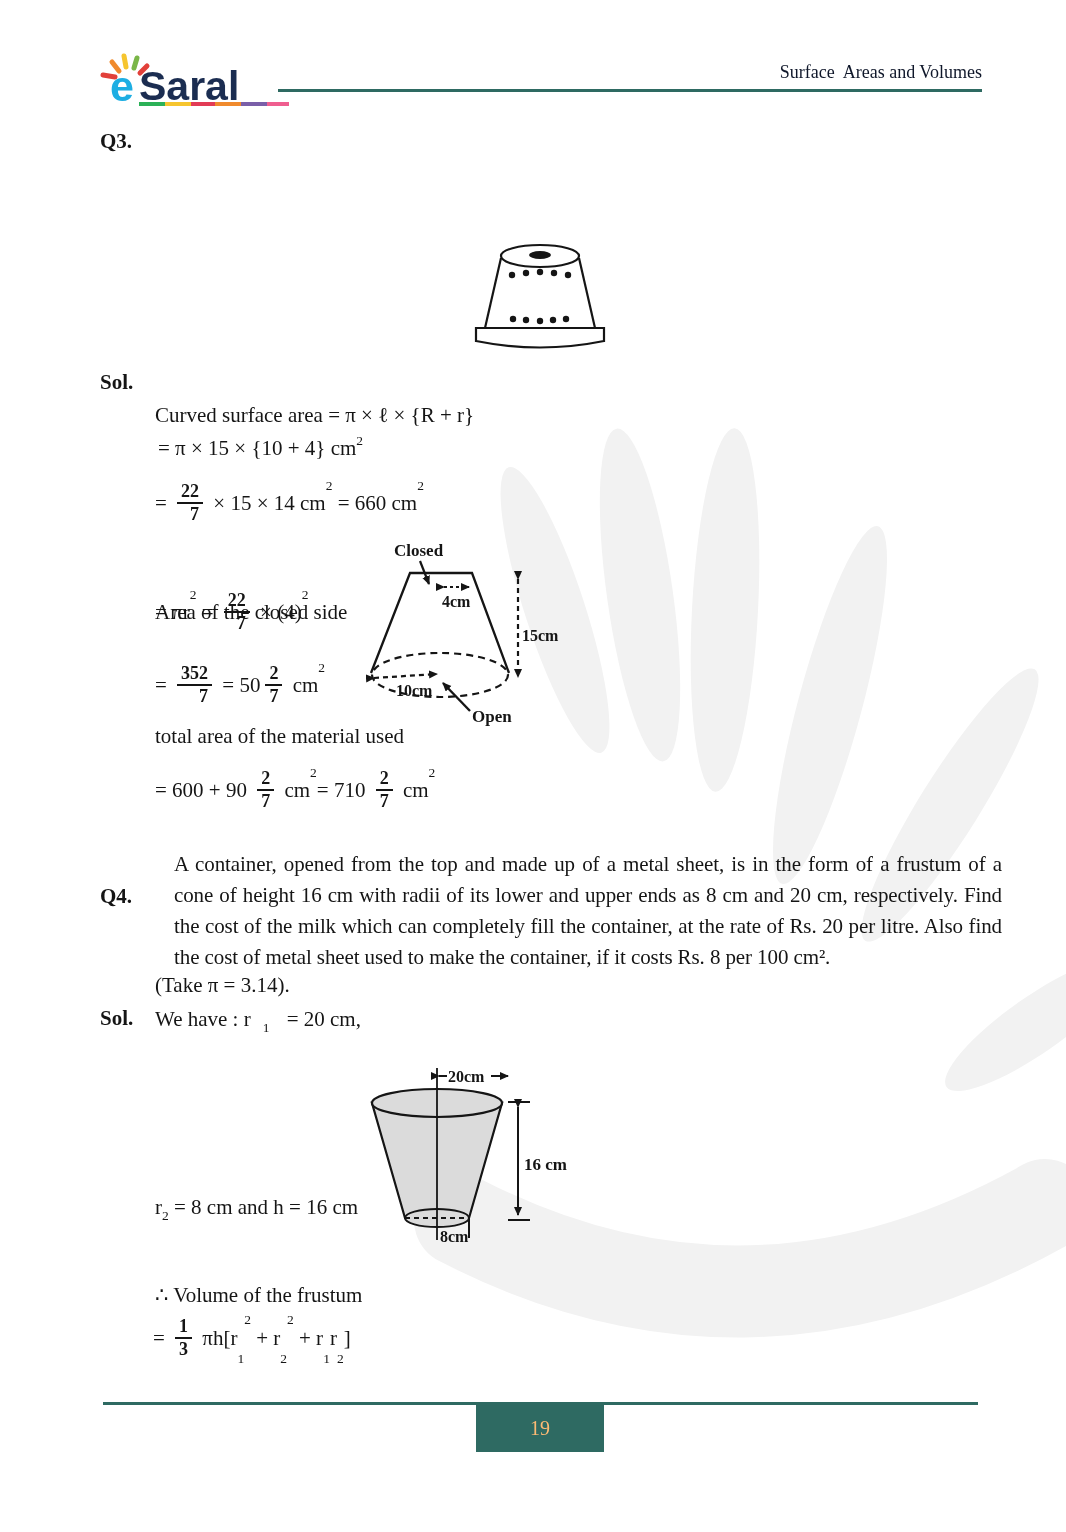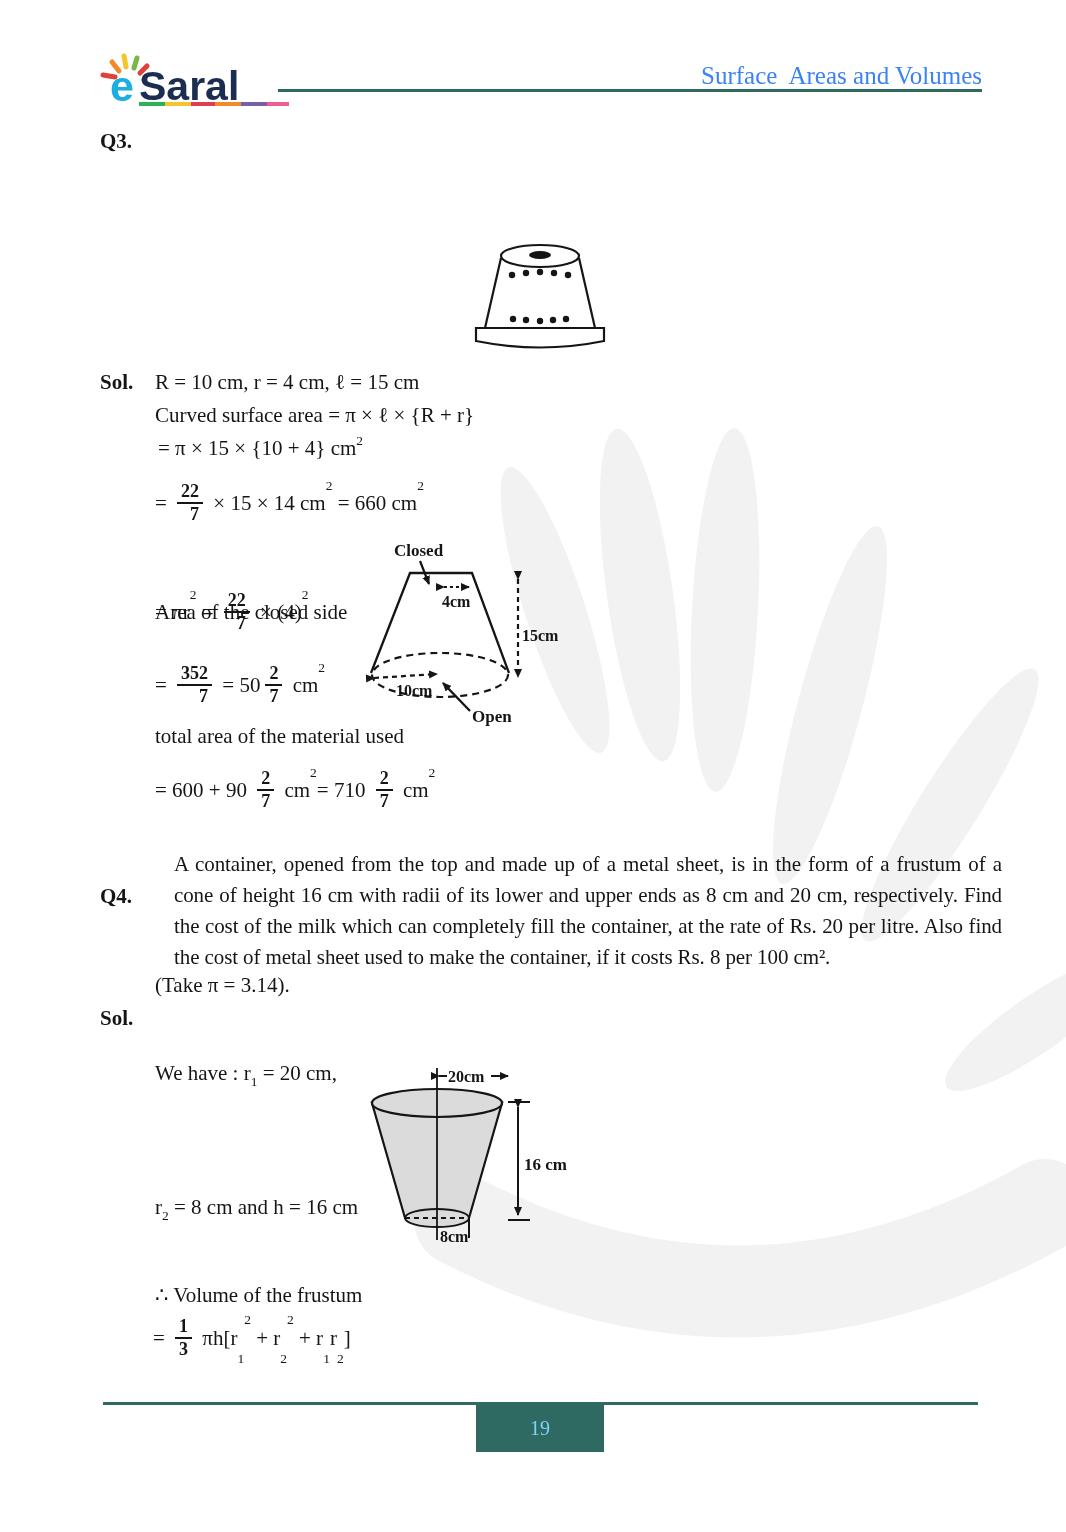--- a/index.html
+++ b/index.html
@@ -4,21 +4,21 @@
 <style>
   html,body{margin:0;padding:0;background:#ffffff;}
   .page{position:relative;width:1066px;height:1532px;background:#ffffff;overflow:hidden;
         font-family:"Liberation Serif","DejaVu Serif",serif;color:#151515;}
   .abs{position:absolute;}
   .watermark{z-index:0;}
   .content{z-index:1;}
 
   
   .logo-svg text{font-family:"Liberation Sans","DejaVu Sans",sans-serif;font-weight:bold;}
-  .page-title{font-size:25px;white-space:pre;color:#3b82f6;}
+  .page-title{font-size:18px;white-space:pre;color:#0f172a;}
   .header-rule{background:#2E6A62;height:3px;}
 
   
   .qlabel,.sollabel{font-weight:bold;font-size:21px;}
   .para{font-size:21px;line-height:32px;text-align:justify;letter-spacing:-0.1px;}
   .para4{line-height:31px;margin-left:19px;}
   .line{font-size:21px;white-space:pre;}
   .mathline{display:flex;align-items:center;font-size:21px;}
   .mathline span{white-space:pre;}
   .mathline sup{font-size:13.5px;align-self:flex-start;margin-top:3px;line-height:1;}
@@ -28,21 +28,21 @@
   .frac .num{padding:0 4px;border-bottom:2px solid #151515;}
   .frac .den{padding:0 4px;}
 
   
   svg.fig{overflow:visible;}
   svg.fig text{font-family:"Liberation Serif","DejaVu Serif",serif;font-weight:bold;fill:#151515;}
 
   
   .footer-rule{background:#2E6A62;height:3px;}
   .footer-box{background:#2E6A62;display:flex;align-items:center;justify-content:center;}
-  .footer-page{color:#7dd3fc;font-size:20px;}
+  .footer-page{color:#fdba74;font-size:20px;}
 </style>
 </head>
 <body>
 
 <div class="page">
 
   <svg class="abs watermark" style="left:320px;top:360px;" width="746" height="1020" viewBox="0 0 746 1020">
     <g fill="#F2F2F2">
       <ellipse cx="235" cy="250" rx="30" ry="150" transform="rotate(-18 235 250)"></ellipse>
       <ellipse cx="320" cy="235" rx="33" ry="168" transform="rotate(-8 320 235)"></ellipse>
@@ -93,21 +93,20 @@
       <circle cx="116" cy="47" r="3.2"></circle>
       <circle cx="61" cy="91" r="3.2"></circle>
         <circle cx="74" cy="92" r="3.2"></circle>
       <circle cx="88" cy="93" r="3.2"></circle>
         <circle cx="101" cy="92" r="3.2"></circle>
       <circle cx="114" cy="91" r="3.2"></circle>
     </g>
   </svg>
 
   <div class="abs content sollabel" style="left:100px;top:370px;">Sol.</div>
-  <div class="abs content line" style="left:155px;top:370px;">R = 10 cm, r = 4 cm, ℓ = 15 cm</div>
   <div class="abs content line" style="left:155px;top:403px;">Curved surface area = π × ℓ × {R + r}</div>
   <div class="abs content mathline" style="left:158px;top:431px;height:34px;">
       <span>= π × 15 × {10 + 4} cm</span>
       <sup>2</sup>
     </div>
   <div class="abs content mathline" style="left:155px;top:476px;height:54px;">
       <span>= </span>
       <span class="frac"><span class="num">22</span><span class="den">7</span></span>
       <span> × 15 × 14 cm</span>
       <sup>2</sup>
@@ -161,21 +160,21 @@
     <text x="28" y="158" font-size="16">10cm</text>
     <line x1="102" y1="173" x2="75" y2="145" stroke="#151515" stroke-width="2.4" marker-end="url(#ar3)"></line>
     <text x="104" y="184" font-size="17">Open</text>
   </svg>
 
   <div class="abs content qlabel" style="left:100px;top:884px;">Q4.</div>
   <div class="abs content para para4" style="left:155px;top:849px;width:828px;">A container, opened from the top and made up of a metal sheet, is in the form of a frustum of a cone of height 16 cm with radii of its lower and upper ends as 8 cm and 20 cm, respectively. Find the cost of the milk which can completely fill the container, at the rate of Rs. 20 per litre. Also find the cost of metal sheet used to make the container, if it costs Rs. 8 per 100 cm².</div>
   <div class="abs content line" style="left:155px;top:973px;">(Take π = 3.14).</div>
 
   <div class="abs content sollabel" style="left:100px;top:1006px;">Sol.</div>
-  <div class="abs content mathline" style="left:155px;top:1057px;height:32px;">
+  <div class="abs content mathline" style="left:155px;top:1003px;height:32px;gap:12px;">
       <span>We have : r</span>
       <sub>1</sub>
       <span> = 20 cm,</span>
     </div>
 
   <svg class="abs content fig" style="left:360px;top:1062px;" width="260" height="192" viewBox="0 0 260 192">
     <defs>
       <marker id="ar4" markerUnits="userSpaceOnUse" markerWidth="11" markerHeight="10" refX="8" refY="4" orient="auto">
         <path d="M0,0 L9,4 L0,8 Z" fill="#151515"></path>
       </marker>

